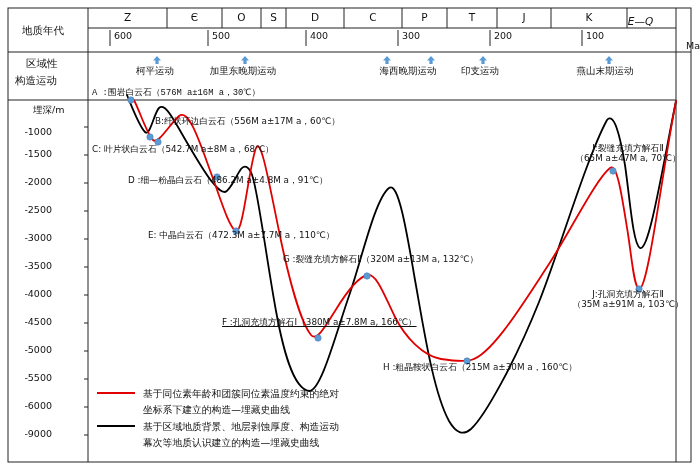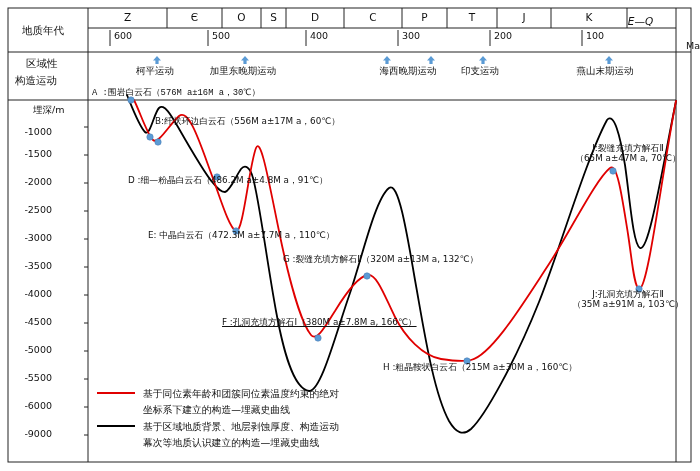--- a/index.html
+++ b/index.html
@@ -138,20 +138,21 @@
     <div class="t ytick" style="left: 18px; top: 373px;">-5500</div>
     <div class="t ytick" style="left: 18px; top: 401px;">-6000</div>
     <div class="t ytick" style="left: 18px; top: 429px;">-9000</div>
     <div class="t mov" style="left: 155px; top: 66px;">柯平运动</div>
     <div class="t mov" style="left: 243px; top: 66px;">加里东晚期运动</div>
     <div class="t mov" style="left: 408px; top: 66px;">海西晚期运动</div>
     <div class="t mov" style="left: 480px; top: 66px;">印支运动</div>
     <div class="t mov" style="left: 605px; top: 66px;">燕山末期运动</div>
     <div class="t samp" style="left: 92px; top: 89px; font-family: Liberation Mono, monospace;">A :围岩白云石（576M a±16M a，30℃）</div>
     <div class="t samp" style="left: 155px; top: 117px;">B:纤状环边白云石（556M a±17M a，60℃）</div>
+    <div class="t samp" style="left: 92px; top: 145px;">C: 叶片状白云石（542.7M a±8M a，68℃）</div>
     <div class="t samp" style="left: 128px; top: 176px;">D :细—粉晶白云石（486.2M a±4.8M a，91℃）</div>
     <div class="t samp" style="left: 148px; top: 231px;">E: 中晶白云石（472.3M a±7.7M a，110℃）</div>
     <div class="t samp" style="left: 283px; top: 255px;">G :裂缝充填方解石Ⅱ（320M a±13M a, 132℃）</div>
     <div class="t samp" style="left: 222px; top: 318px; text-decoration: underline;">F :孔洞充填方解石Ⅰ（380M a±7.8M a, 166℃）</div>
     <div class="t samp" style="left: 383px; top: 363px;">H :粗晶鞍状白云石（215M a±30M a，160℃）</div>
     <div class="t samp center" style="left: 628px; top: 144px;">I:裂缝充填方解石Ⅱ<br>（65M a±47M a, 70℃）</div>
     <div class="t samp center" style="left: 628px; top: 290px;">J:孔洞充填方解石Ⅱ<br>（35M a±91M a, 103℃）</div>
   </div>
 
 </body></html>

